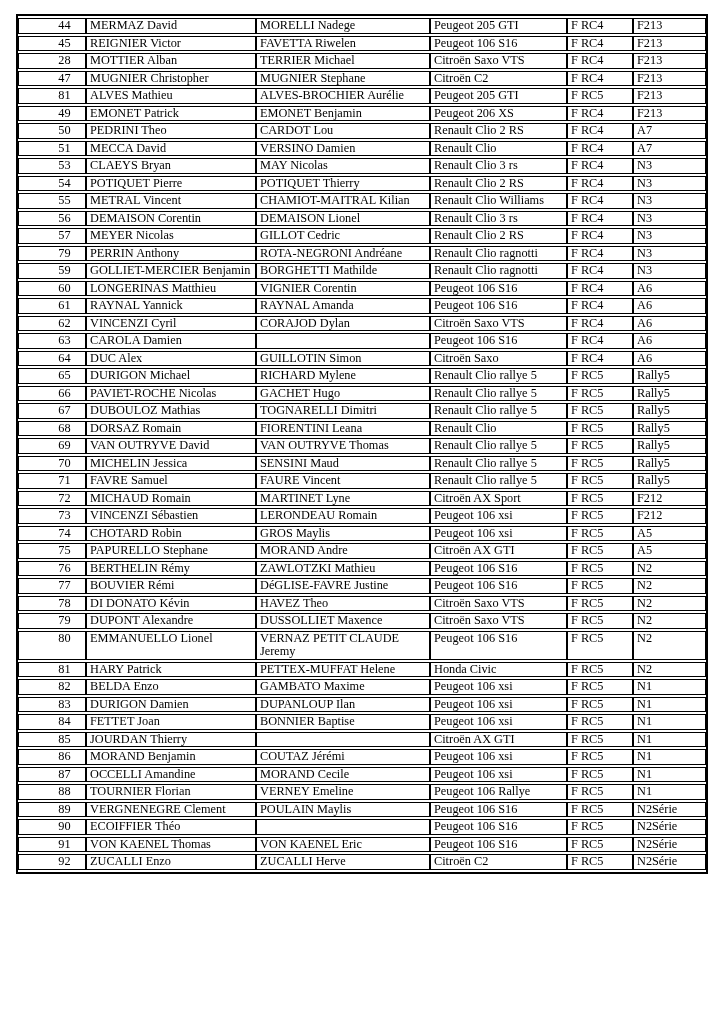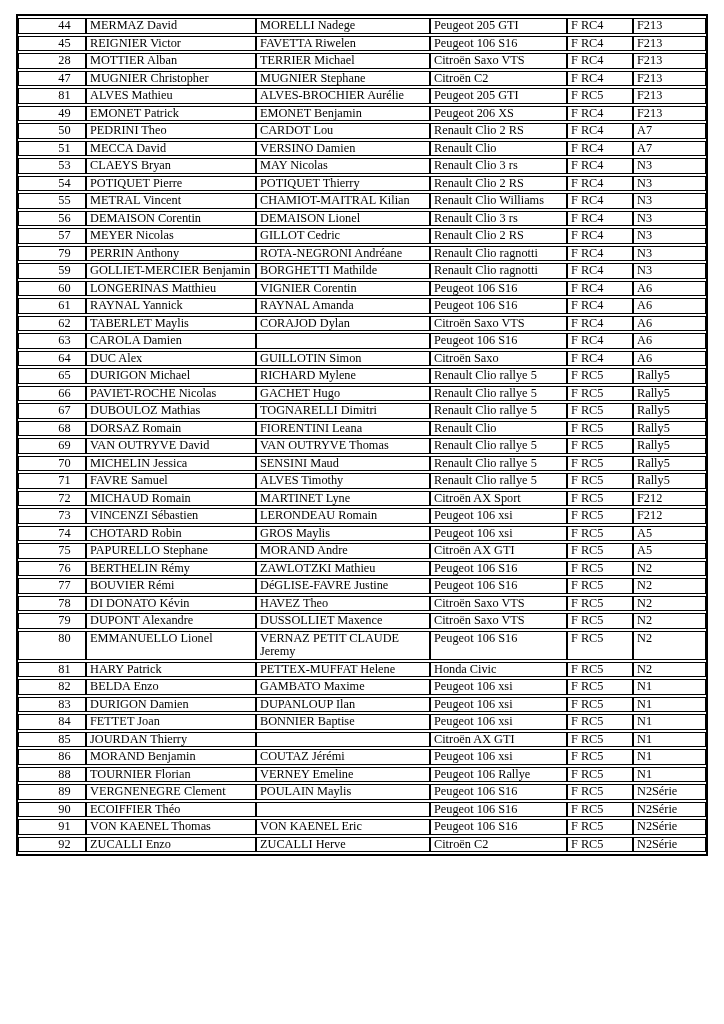--- a/index.html
+++ b/index.html
@@ -194,21 +194,21 @@
         <tr>
           <td class="num">61</td>
           <td>RAYNAL Yannick</td>
           <td>RAYNAL Amanda</td>
           <td>Peugeot 106 S16</td>
           <td>F RC4</td>
           <td>A6</td>
         </tr>
         <tr>
           <td class="num">62</td>
-          <td>TABERLET Maylis</td>
+          <td>VINCENZI Cyril</td>
           <td>CORAJOD Dylan</td>
           <td>Citroën Saxo VTS</td>
           <td>F RC4</td>
           <td>A6</td>
         </tr>
         <tr>
           <td class="num">63</td>
           <td>CAROLA Damien</td>
           <td></td>
           <td>Peugeot 106 S16</td>
@@ -267,21 +267,21 @@
           <td class="num">70</td>
           <td>MICHELIN Jessica</td>
           <td>SENSINI Maud</td>
           <td>Renault Clio rallye 5</td>
           <td>F RC5</td>
           <td>Rally5</td>
         </tr>
         <tr>
           <td class="num">71</td>
           <td>FAVRE Samuel</td>
-          <td>ALVES Timothy</td>
+          <td>FAURE Vincent</td>
           <td>Renault Clio rallye 5</td>
           <td>F RC5</td>
           <td>Rally5</td>
         </tr>
         <tr>
           <td class="num">72</td>
           <td>MICHAUD Romain</td>
           <td>MARTINET Lyne</td>
           <td>Citroën AX Sport</td>
           <td>F RC5</td>
@@ -388,20 +388,28 @@
           <td>JOURDAN Thierry</td>
           <td></td>
           <td>Citroën AX GTI</td>
           <td>F RC5</td>
           <td>N1</td>
         </tr>
         <tr>
           <td class="num">86</td>
           <td>MORAND Benjamin</td>
           <td>COUTAZ Jérémi</td>
+          <td>Peugeot 106 xsi</td>
+          <td>F RC5</td>
+          <td>N1</td>
+        </tr>
+        <tr>
+          <td class="num">87</td>
+          <td>OCCELLI Amandine</td>
+          <td>MORAND Cecile</td>
           <td>Peugeot 106 xsi</td>
           <td>F RC5</td>
           <td>N1</td>
         </tr>
         <tr>
           <td class="num">88</td>
           <td>TOURNIER Florian</td>
           <td>VERNEY Emeline</td>
           <td>Peugeot 106 Rallye</td>
           <td>F RC5</td>

